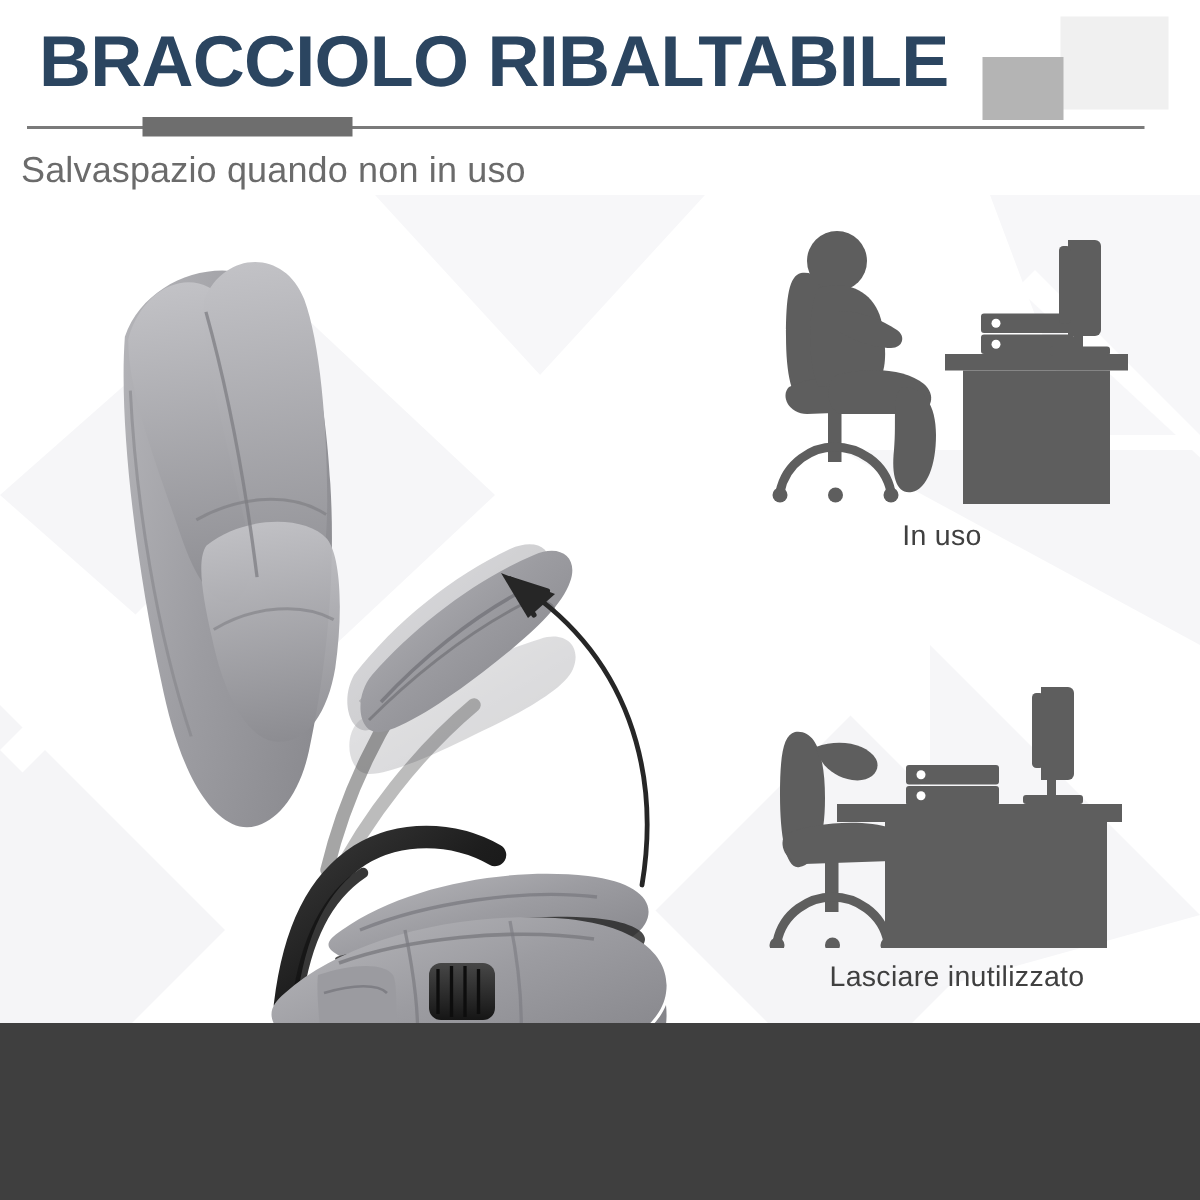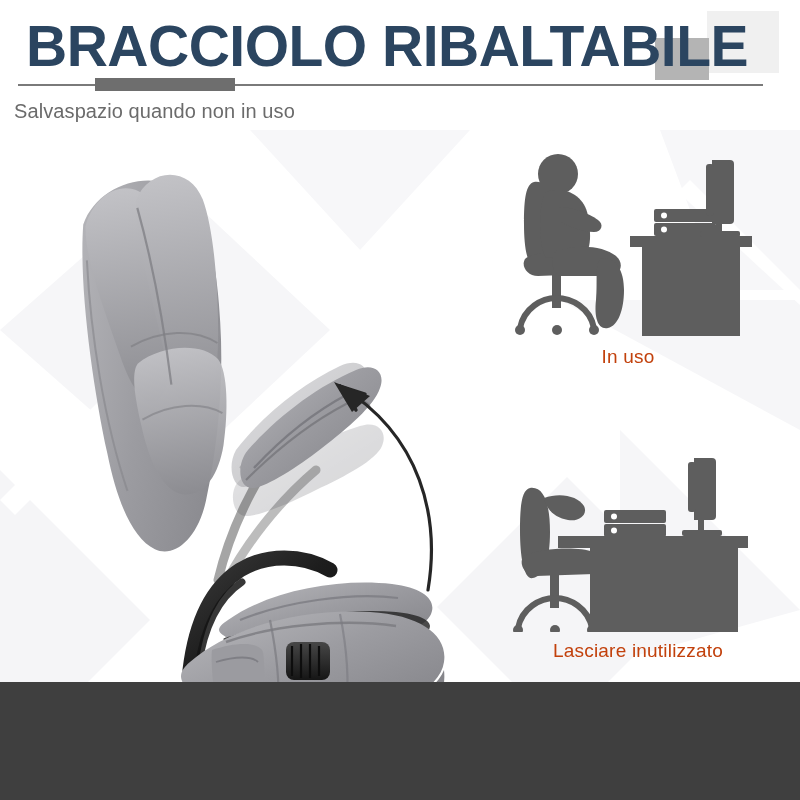--- a/index.html
+++ b/index.html
@@ -11,42 +11,42 @@
   #stage{position:relative;width:800px;height:800px;overflow:hidden;background:#fff;}
 
   
   .bg-layer{position:absolute;inset:0;overflow:hidden;pointer-events:none;}
   .bg-svg{position:absolute;top:0;left:0;}
 
   
   .header{position:absolute;left:0;top:0;width:800px;height:130px;}
   .title{
     position:absolute;left:26px;top:18px;
-    font-size:57px;font-weight:bold;letter-spacing:-0.5px;
+    font-size:48px;font-weight:bold;letter-spacing:-0.5px;
     color:#2b4560;line-height:1;white-space:nowrap;
     font-family:"Liberation Sans","DejaVu Sans",sans-serif;
   }
   .rule{position:absolute;left:18px;top:84px;width:745px;height:2px;background:#7a7a7a;}
   .rule-thick{position:absolute;left:95px;top:78px;width:140px;height:13px;background:#6e6e6e;}
   .subtitle{
     position:absolute;left:14px;top:100px;
-    font-size:20px;color:#6b6b6b;letter-spacing:.1px;white-space:nowrap;
+    font-size:24px;color:#6b6b6b;letter-spacing:.1px;white-space:nowrap;
   }
   .sq-light{position:absolute;left:707px;top:11px;width:72px;height:62px;background:#f0f0f0;}
   .sq-dark{position:absolute;left:655px;top:38px;width:54px;height:42px;background:#b4b4b4;}
 
   
   .bottom-band{position:absolute;left:0;top:682px;width:800px;height:118px;background:#3f3f3f;}
 
   
   .icon-block{position:absolute;}
   .icon-block.top{left:498px;top:146px;width:260px;}
   .icon-block.bottom{left:498px;top:452px;width:280px;}
   .icon-caption{
-    text-align:center;font-size:19px;color:#c2410c;letter-spacing:.2px;white-space:nowrap;
+    text-align:center;font-size:19px;color:#404040;letter-spacing:.2px;white-space:nowrap;
   }
   .icon-block.top .icon-caption{margin-top:6px;}
   .icon-block.bottom .icon-caption{margin-top:4px;text-align:center;}
 
   
   .chair{position:absolute;left:40px;top:150px;width:450px;height:630px;}
 </style>
 </head>
 <body>
 

